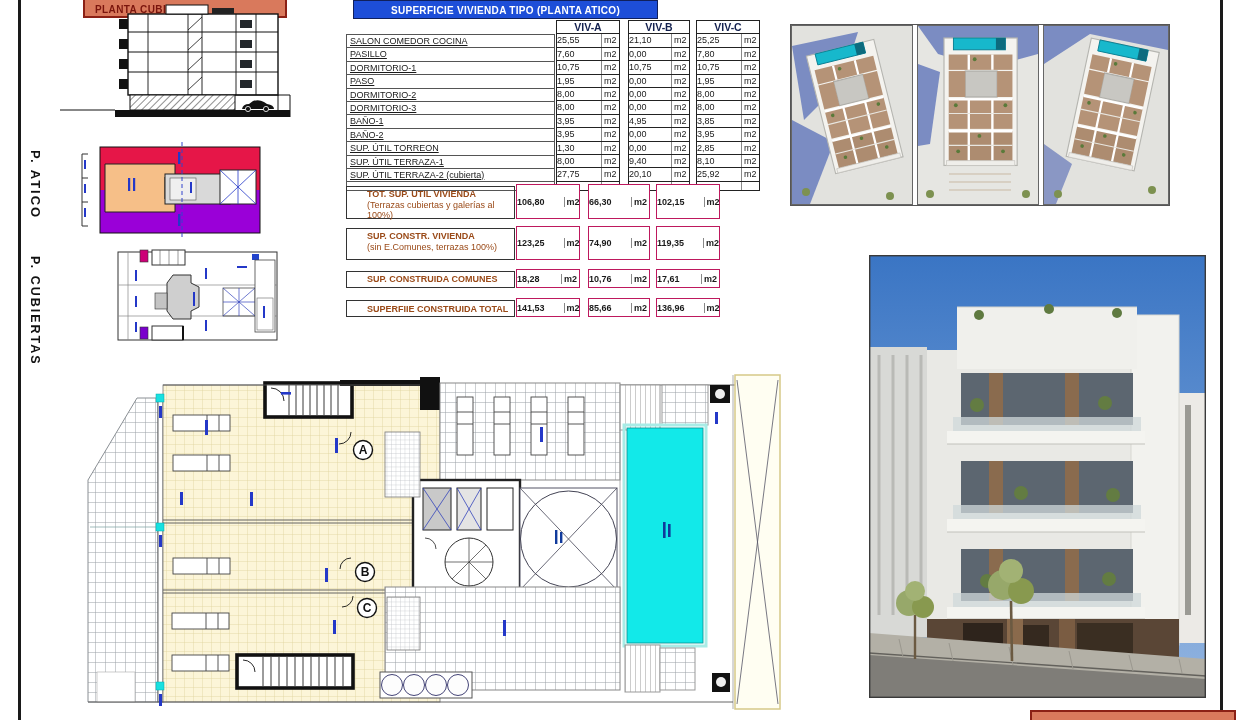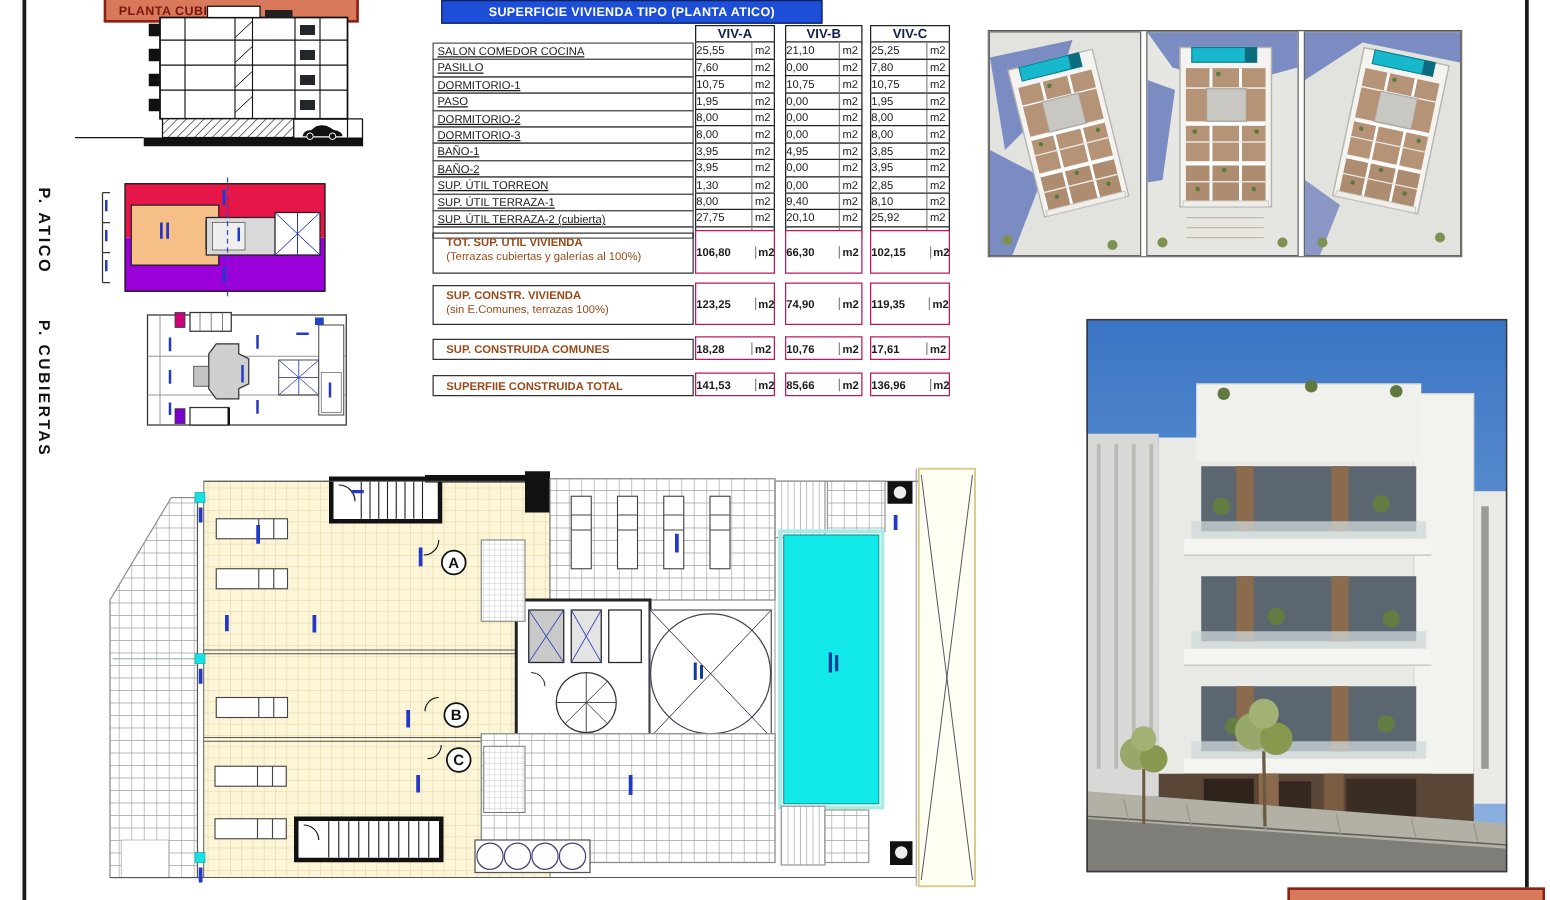--- a/index.html
+++ b/index.html
@@ -20,22 +20,22 @@
           padding:1px 0 0 3px;white-space:nowrap;overflow:hidden;text-decoration:underline;}
   .vbox{box-sizing:border-box;border:1.6px solid #222;margin-top:-1.6px;display:flex;background:#fff;}
   .vA{margin-left:1px;width:64px}.vB{margin-left:8px;width:62px}.vC{margin-left:6px;width:64px}
   .vnum{flex:1;text-align:left;padding:1px 19px 0 0;border-right:1px solid #888;}
   .vunit{width:15px;padding:1px 0 0 2px;}
   #t-rows{position:absolute;left:0;top:35px;width:414px;}
   #t-cols{position:absolute;left:0;top:20px;width:414px;}
   #t-cols .hbox{border:1.6px solid #222;font-weight:bold;font-size:10.5px;color:#13204e;
                 text-align:center;box-sizing:border-box;height:15px;line-height:13px;background:#fff;}
   .sblock{position:absolute;left:0;width:414px;display:flex;}
-  .slabel{width:209px;box-sizing:border-box;border:1.8px solid #333;color:#9a4a18;
-          padding:2px 0 0 10px;line-height:10.5px;}
+  .slabel{width:169px;box-sizing:border-box;border:1.8px solid #333;color:#9a4a18;
+          padding:2px 0 0 20px;line-height:10.5px;}
   .slabel b{font-size:9px}.slabel span{font-size:9px}
   .sv{box-sizing:border-box;border:1px solid #be185d;display:flex;font-weight:bold;background:#fff;
       align-items:center;}
   .sv .vnum{padding-top:0}.sv .vunit{padding-top:0}
 </style>
 </head>
 <body>
 
 <div id="sheet">
 

